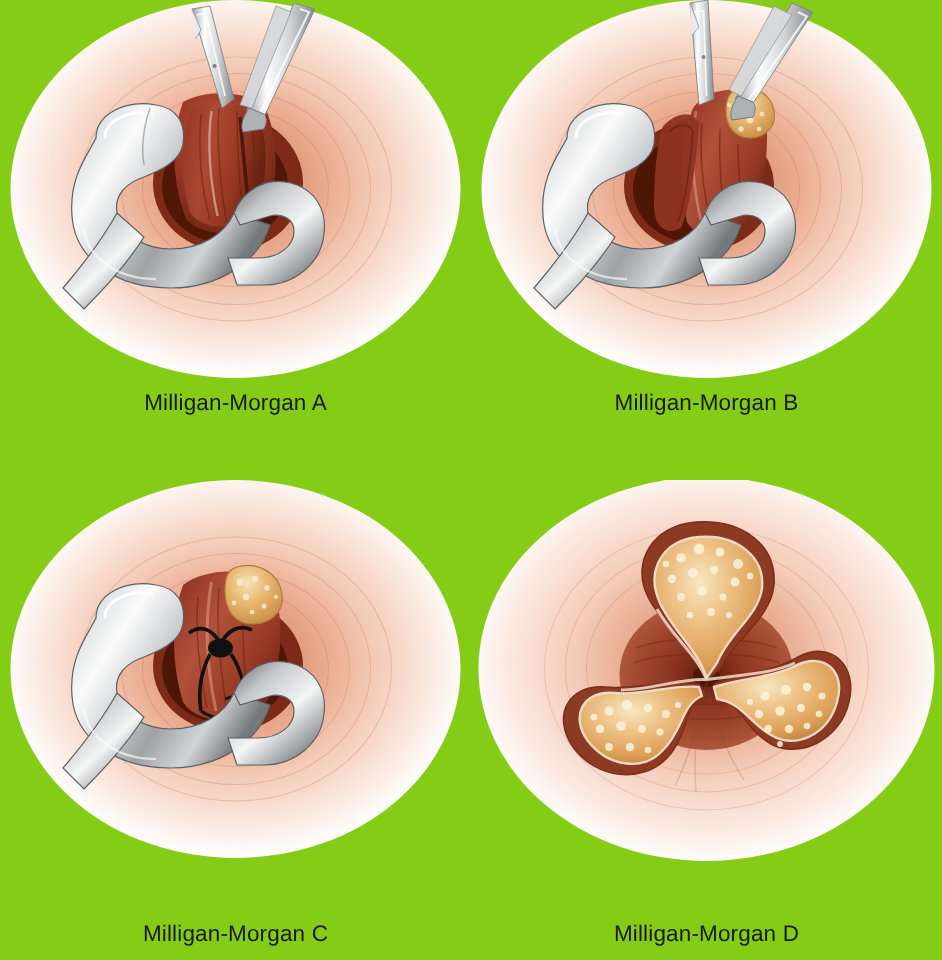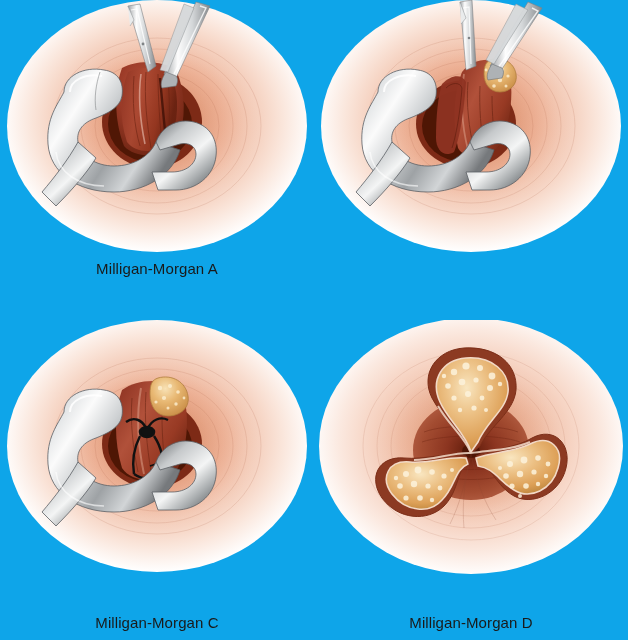--- a/index.html
+++ b/index.html
@@ -10,21 +10,21 @@
   body {
     width: 628px;
     height: 640px;
     font-family: "Liberation Sans", sans-serif;
     overflow: hidden;
   }
   #figure {
     position: relative;
     width: 628px;
     height: 640px;
-    background: #0ea5e9;
+    background: #84cc16;
   }
   .panel {
     position: absolute;
     width: 314px;
     height: 320px;
   }
   #panel-a { left: 0px;   top: 0px; }
   #panel-b { left: 314px; top: 0px; }
   #panel-c { left: 0px;   top: 320px; }
   #panel-d { left: 314px; top: 320px; }
@@ -291,20 +291,21 @@
         <circle cx="155" cy="38" r="1.3" fill="#7f8386"></circle>
       </g>
 
       <g>
         <path d="M214 2 L228 8 L186 72 L176 66 Z" fill="url(#bladeB)" stroke="#7f8386" stroke-width="0.6"></path>
         <path d="M218 8 L224 11 L184 68" stroke="#ffffff" stroke-width="1.4" fill="none" opacity="0.8"></path>
         <path d="M202 4 L214 10 L180 64 L172 60 Z" fill="#d6d9db" stroke="#8a8e91" stroke-width="0.5" opacity="0.95"></path>
         <path d="M178 64 C174 70 172 76 174 80 L188 78 C190 74 190 70 188 68 Z" fill="#aeb2b5" stroke="#6d7174" stroke-width="0.6"></path>
       </g>
     </svg>
+    <div class="panel-label">Milligan-Morgan B</div>
   </div>
 
   <div class="panel" id="panel-d">
     <svg class="illustration" viewBox="0 0 314 262">
       <defs>
         <radialGradient id="skinD" cx="50%" cy="48%" r="53%">
           <stop offset="0%" stop-color="#dd9674"></stop>
           <stop offset="20%" stop-color="#e5a482"></stop>
           <stop offset="40%" stop-color="#eeb99f"></stop>
           <stop offset="62%" stop-color="#f6d3c2"></stop>

